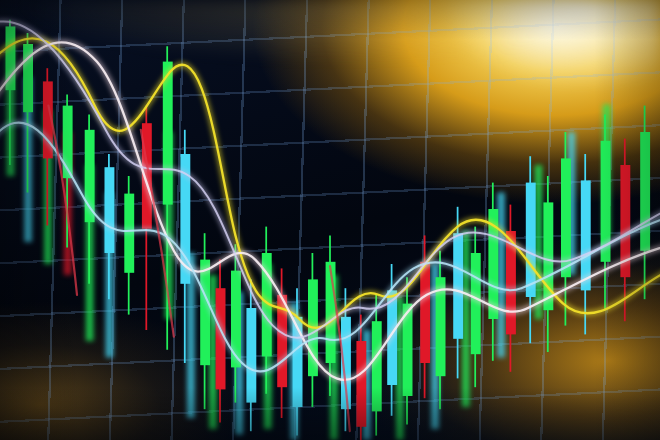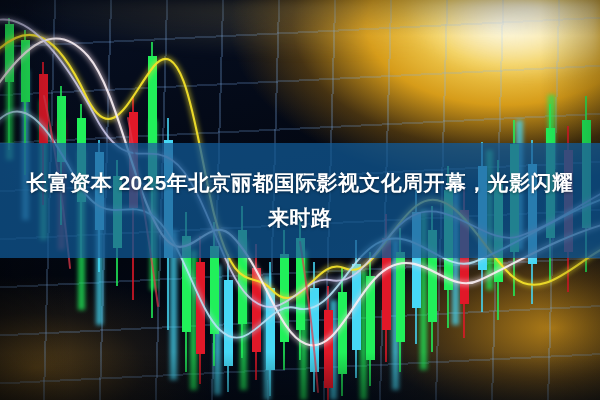--- a/index.html
+++ b/index.html
@@ -274,17 +274,14 @@
 
       <path class="ma-line" stroke="#e0384a" stroke-width="2" opacity=".75" d="M 44,96 C 56,150 64,210 70,268"></path>
       <path class="ma-line" stroke="#e0384a" stroke-width="2" opacity=".7" d="M 128,118 C 140,182 150,246 158,306"></path>
       <path class="ma-line" stroke="#e0384a" stroke-width="2" opacity=".7" d="M 300,242 C 308,292 314,342 318,392"></path>
     </g>
   </svg>
 
   <div class="layer" id="bg-bloom"></div>
   <div class="layer" id="bg-vignette"></div>
 
-  <div id="caption-band">
-    <div id="caption-text">长富资本 2025年北京丽都国际影视文化周开幕，光影闪耀来时路</div>
-  </div>
 
 </div>
 
 </body></html>

